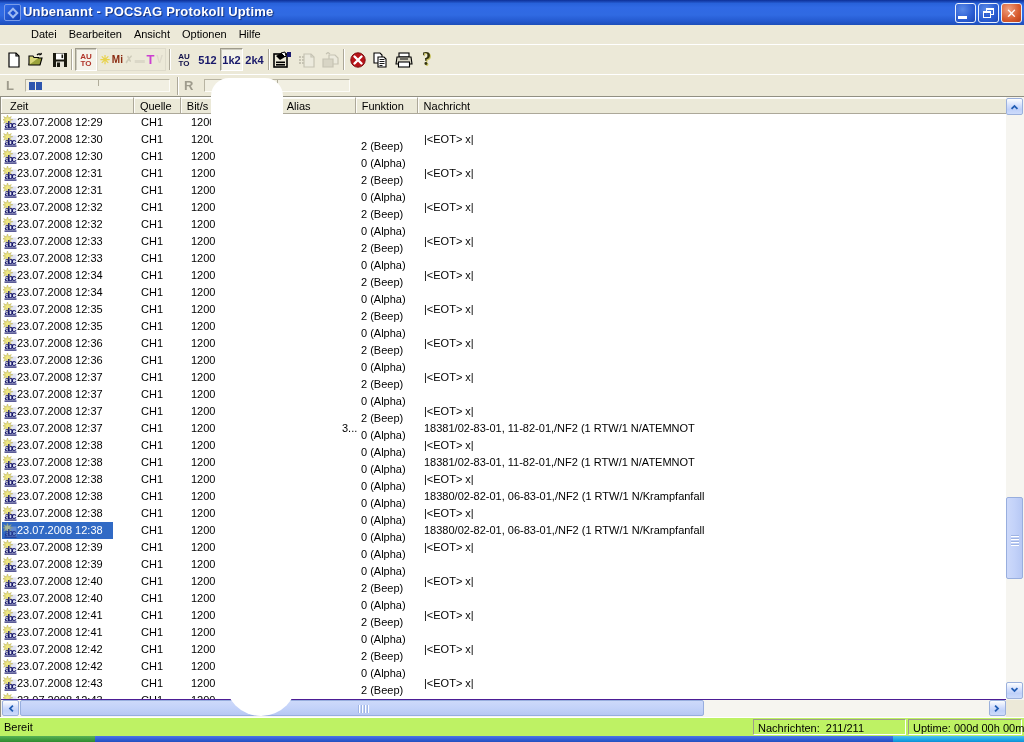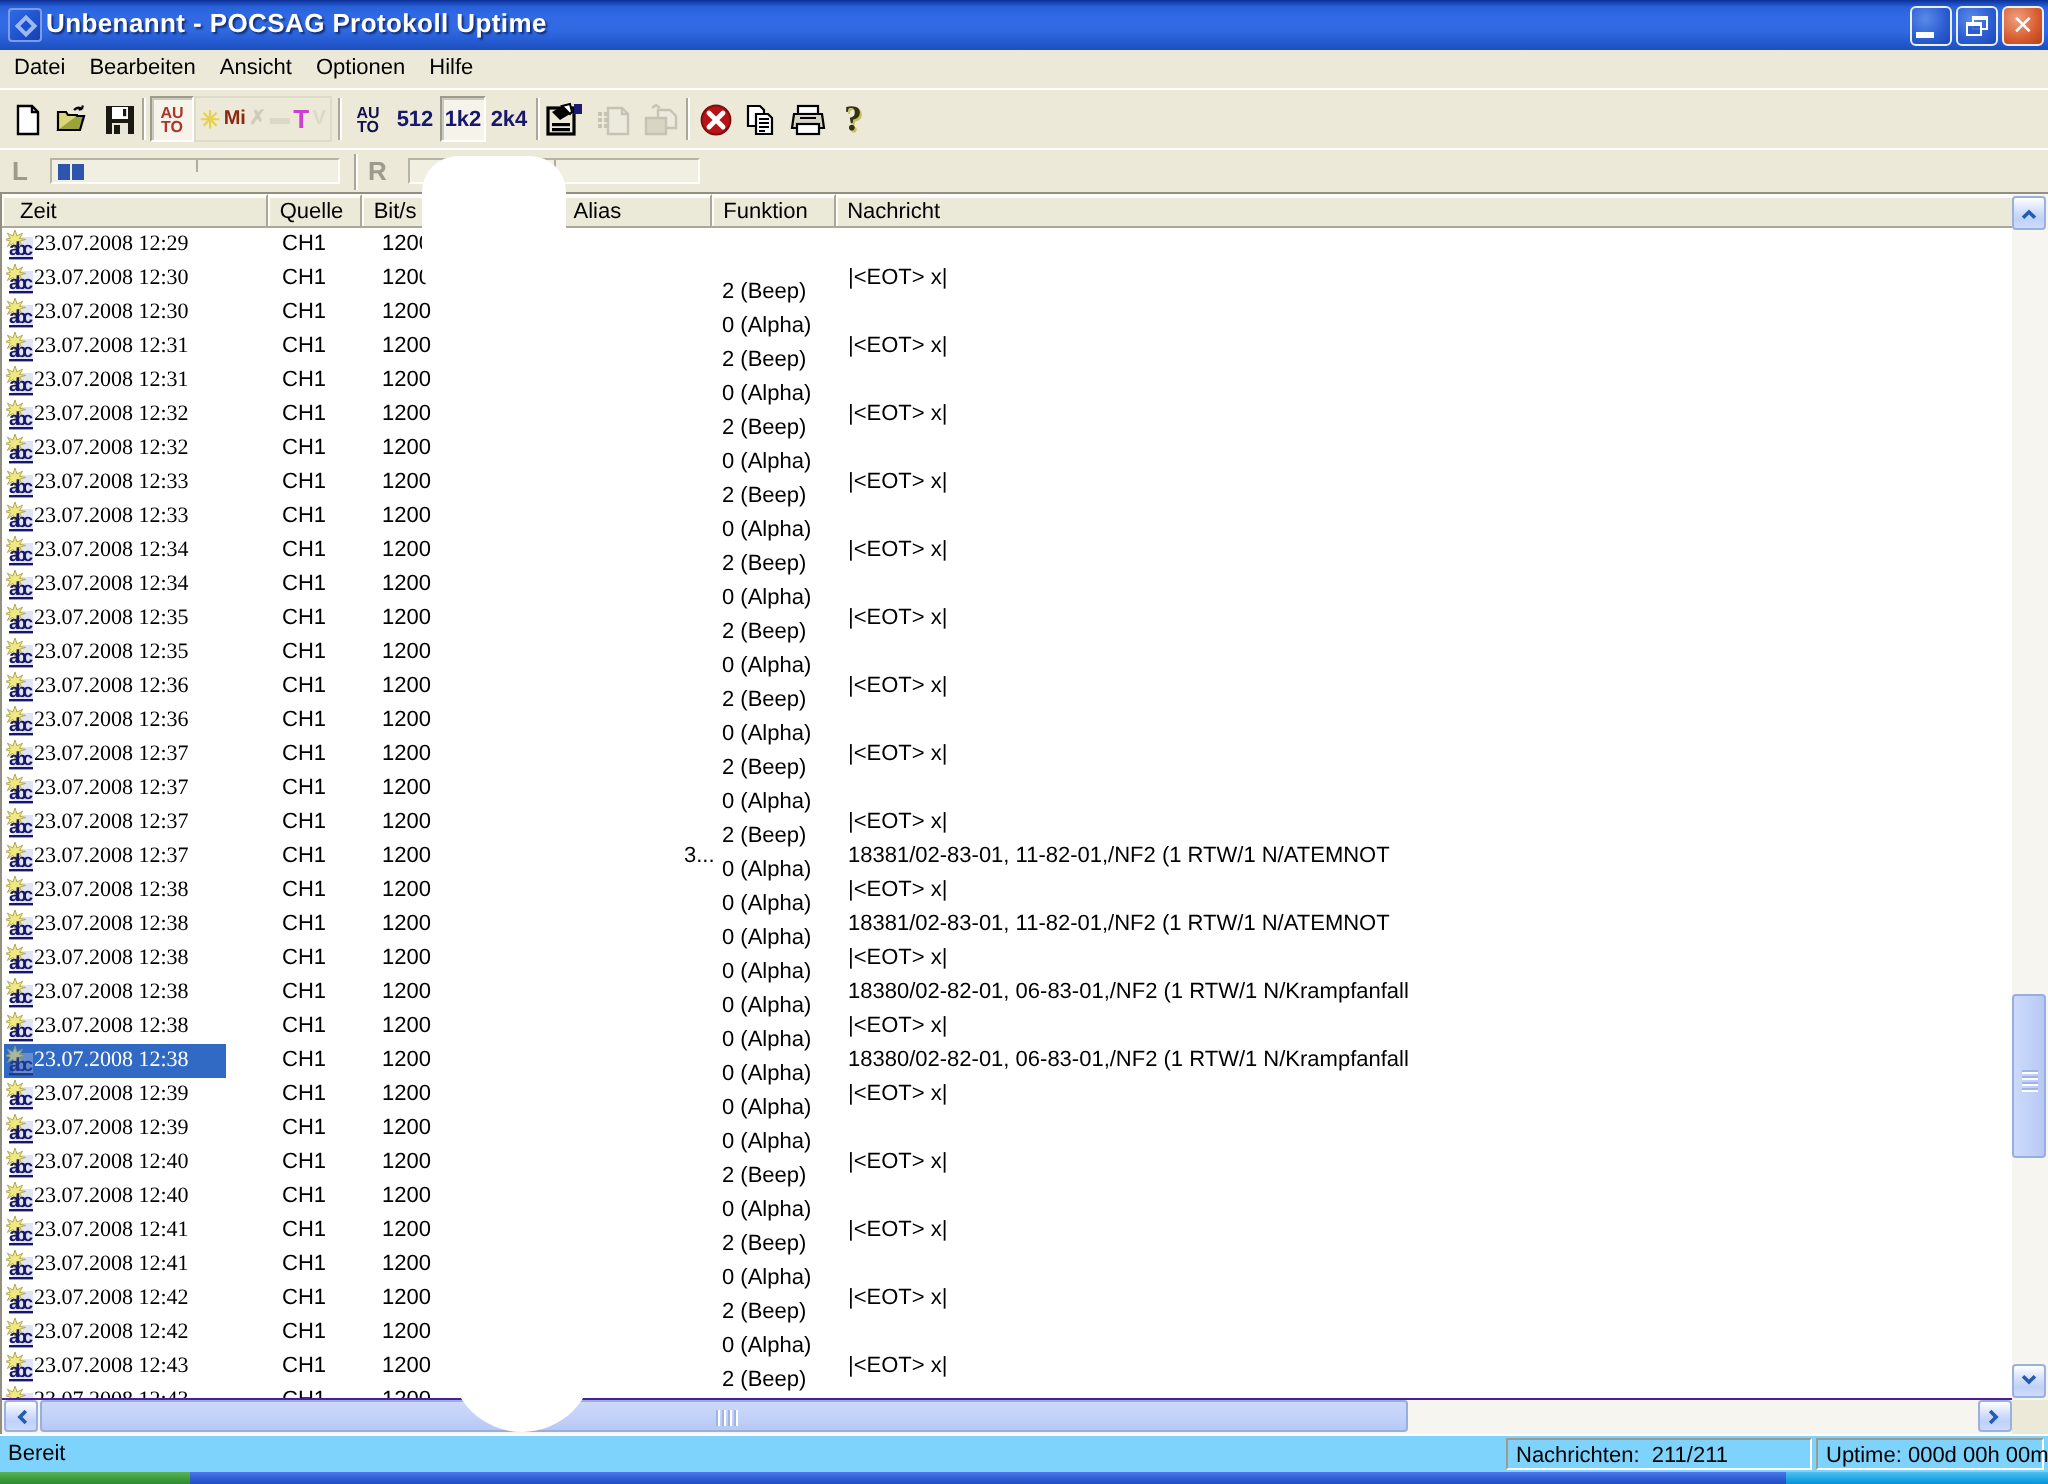--- a/index.html
+++ b/index.html
@@ -23,21 +23,21 @@
   #btn-restore{left:978px;background:radial-gradient(circle at 35% 30%,#5a8ae8,#2a5cd2 60%,#1c47b4);}
   #btn-close{left:1001px;background:radial-gradient(circle at 35% 30%,#f0a080,#d75b2e 60%,#b83e18);}
   #btn-min .glyph{width:9px;height:3px;background:#fff;margin-top:9px;margin-right:6px;}
   #btn-restore .glyph{position:relative;width:11px;height:10px;}
   #btn-restore .glyph .r1{position:absolute;left:3px;top:0;width:8px;height:7px;border:1px solid #fff;border-top-width:2px;}
   #btn-restore .glyph .r2{position:absolute;left:0;top:3px;width:8px;height:7px;border:1px solid #fff;border-top-width:2px;background:rgba(42,92,210,.9);}
   #btn-close .glyph{color:#fff;font-size:13px;font-weight:bold;line-height:1;font-family:"DejaVu Sans",sans-serif;}
 
   
   #menubar{left:0;top:25px;width:1024px;height:19px;background:#ece9d8;
-    display:flex;align-items:center;font-size:11px;color:#000;}
+    display:flex;align-items:center;font-size:11px;color:#000;padding-left:24px;}
   .menu-item{padding:2px 6px 3px 6px;margin-left:0;}
   .menu-item:first-child{margin-left:1px;}
 
   
   #toolbar{left:0;top:44px;width:1024px;height:30px;background:#ece9d8;
     border-top:1px solid #fff;}
   .tbtn{position:absolute;top:3px;width:23px;height:23px;display:flex;align-items:center;justify-content:center;}
   .tsep{position:absolute;top:4px;width:2px;height:21px;border-left:1px solid #aca899;border-right:1px solid #fff;}
   .checked{background:#f5f3ea;border:1px solid #9e9b8c;border-bottom-color:#fff;border-right-color:#fff;
     box-shadow:inset 1px 1px 0 rgba(130,127,110,.35);}
@@ -67,21 +67,21 @@
   #lv-header{position:absolute;left:0;top:0;width:1005px;height:17px;display:flex;}
   .hcell{height:17px;background:#ebe9d8;border-top:1px solid #fff;
     border-right:1px solid #aca899;border-bottom:1px solid #aca899;
     box-shadow:inset 1px 1px 0 #fdfcf7;
     font-size:11px;color:#000;padding:2px 0 0 6px;white-space:nowrap;overflow:hidden;}
   .hcell:first-child{padding-left:9px;}
   .hcell:last-child{border-right:none;}
   #rows{position:absolute;left:0;top:17px;width:1005px;height:585px;overflow:hidden;background:#fff;}
   .row{position:absolute;left:0;width:1005px;height:17px;font-size:11px;color:#000;padding-left:30px;}
   .row span{position:absolute;top:2px;white-space:pre;}
-  .c-zeit{left:16px;font-family:Liberation Serif, serif;}
+  .c-zeit{left:16px;}
   .c-quelle{left:140px;}
   .c-bits{left:190px;}
   .c-alias{left:341px;}
   .c-funktion{left:360px;margin-top:24px;}
   .c-nachricht{left:423px;}
   .rowicon{position:absolute;left:2px;top:1px;width:14px;height:15px;font-style:normal;}
   .row.selected .rowicon{opacity:.62;}
   .row.selected .selbg{position:absolute;left:1px;top:0;width:111px;height:17px;background:#316ac5;}
   .row.selected .c-zeit{color:#fff;}
 
@@ -97,21 +97,21 @@
   .grip-v{position:absolute;top:4px;width:1px;height:8px;background:#9fb4e4;box-shadow:1px 0 0 #fff;}
   #hscroll{position:absolute;left:0;top:603px;width:1006px;height:17px;background:#f6f5f0;}
   #hs-left{left:1px;top:0;width:17px;height:16px;}
   #hs-right{left:988px;top:0;width:17px;height:16px;}
   #hs-thumb{position:absolute;left:19px;top:0;width:684px;height:16px;
     background:linear-gradient(180deg,#cdd9fa,#c3d2f9 50%,#b7c8f4);border:1px solid #98aede;border-radius:2px;}
   #sb-corner{position:absolute;left:1005px;top:603px;width:18px;height:17px;background:#ece9d8;}
   .arrow{width:9px;height:9px;fill:#215db4;}
 
   
-  #statusbar{left:0;top:717px;width:1024px;height:19px;background:#7dd3fc;border-top:1px solid #fff;font-size:11px;}
+  #statusbar{left:0;top:717px;width:1024px;height:19px;background:#bef264;border-top:1px solid #fff;font-size:11px;}
   #status-ready{position:absolute;left:4px;top:3px;}
   .spanel{position:absolute;top:1px;height:16px;border:1px solid #9e9b8c;border-bottom-color:#fff;border-right-color:#fff;
     padding:2px 12px 0 4px;white-space:pre;}
   #panel-msgs{left:753px;width:153px;}
   #panel-uptime{left:908px;width:114px;}
 
   
   #taskbar{left:0;top:736px;width:1024px;height:6px;background:#2a58cf;}
   #task-start{position:absolute;left:0;top:0;width:95px;height:6px;
     background:linear-gradient(180deg,#57b357,#3c9a3c 60%,#2f8a2f);}

